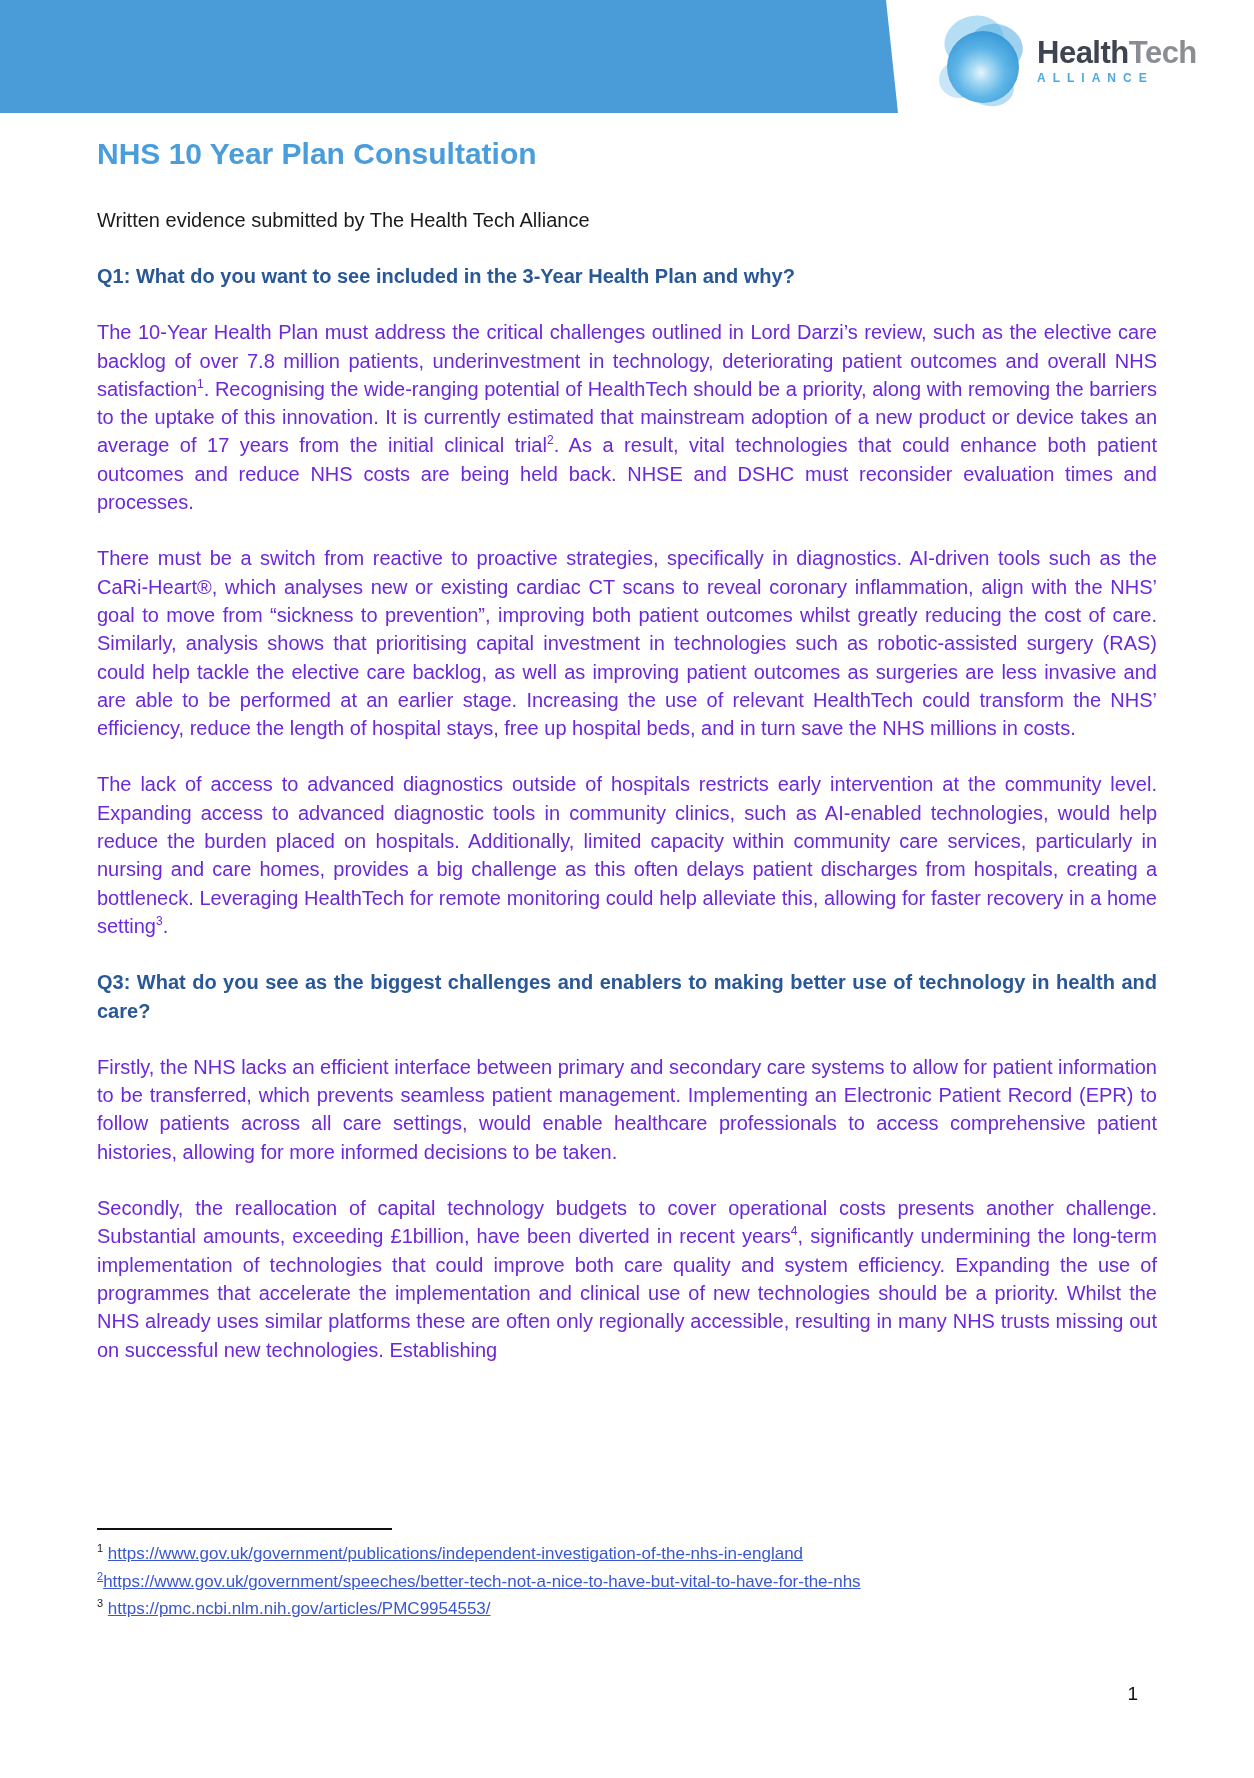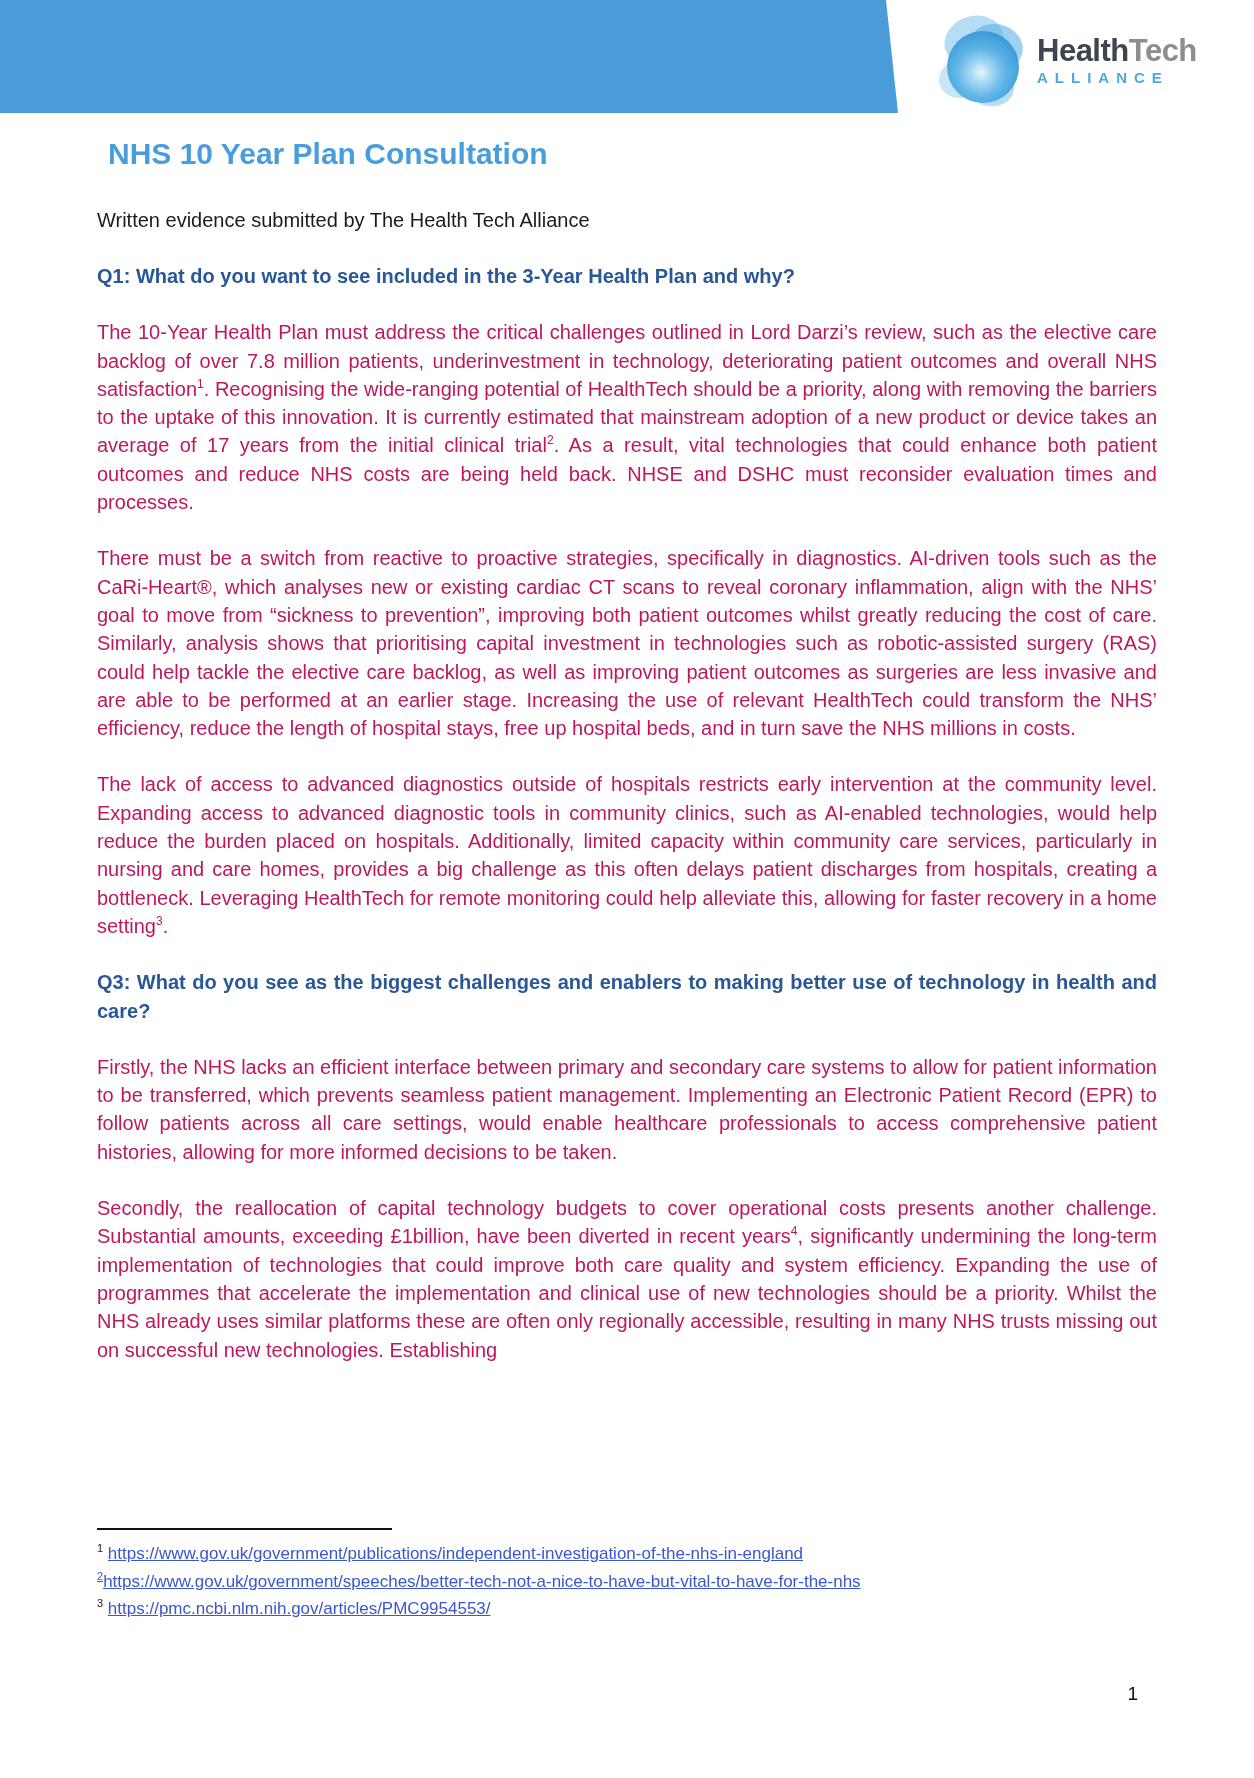--- a/index.html
+++ b/index.html
@@ -13,38 +13,38 @@
     background:#4A9CD9;
     clip-path:polygon(0 0, calc(100% - 12px) 0, 100% 100%, 0 100%);
   }
   .logo { position:absolute; top:13px; left:938px; display:flex; align-items:center; gap:9px; }
   .logo-blob { width:90px; height:94px; flex:0 0 auto; }
   .brand { display:flex; flex-direction:column; line-height:1; }
   .brand-line { font-size:31px; font-weight:bold; letter-spacing:-0.5px; white-space:nowrap; }
   .brand-health { color:#3E4550; }
   .brand-tech   { color:#8A8E93; }
   .brand-sub {
-    margin-top:4px; font-size:15px; font-weight:bold; letter-spacing:7px;
+    margin-top:4px; font-size:12px; font-weight:bold; letter-spacing:7px;
     color:#4FA8DE; white-space:nowrap;
   }
   
   .content { position:absolute; left:97px; top:0; width:1060px; }
   .doc-title {
-    margin:136px 0 0 11px; font-size:30px; line-height:36px; font-weight:bold;
+    margin:136px 0 0 0; font-size:30px; line-height:36px; font-weight:bold;
     color:#4A9DDB;
   }
   .doc-subtitle {
     margin:34px 0 0 0; font-size:20px; line-height:28px; color:#1b1b1b;
   }
   .q-heading {
     margin:28px 0 0 0; font-size:20px; line-height:28.3px; font-weight:bold;
     color:#2A5795; text-align:justify;
   }
   .body-para {
-    margin:28px 0 0 0; font-size:20px; line-height:28.3px; color:#be185d;
+    margin:28px 0 0 0; font-size:20px; line-height:28.3px; color:#6d28d9;
     text-align:justify;
   }
   sup.fref { font-size:12px; line-height:0; vertical-align:super; }
   
   .footnotes { position:absolute; left:97px; top:1528px; width:1060px; }
   .fn-separator { width:295px; height:2px; background:#111; margin:0 0 10px 0; }
   .footnote {
     font-size:17px; line-height:27.7px; color:#1b1b1b;
     word-break:break-all; overflow-wrap:anywhere;
   }

